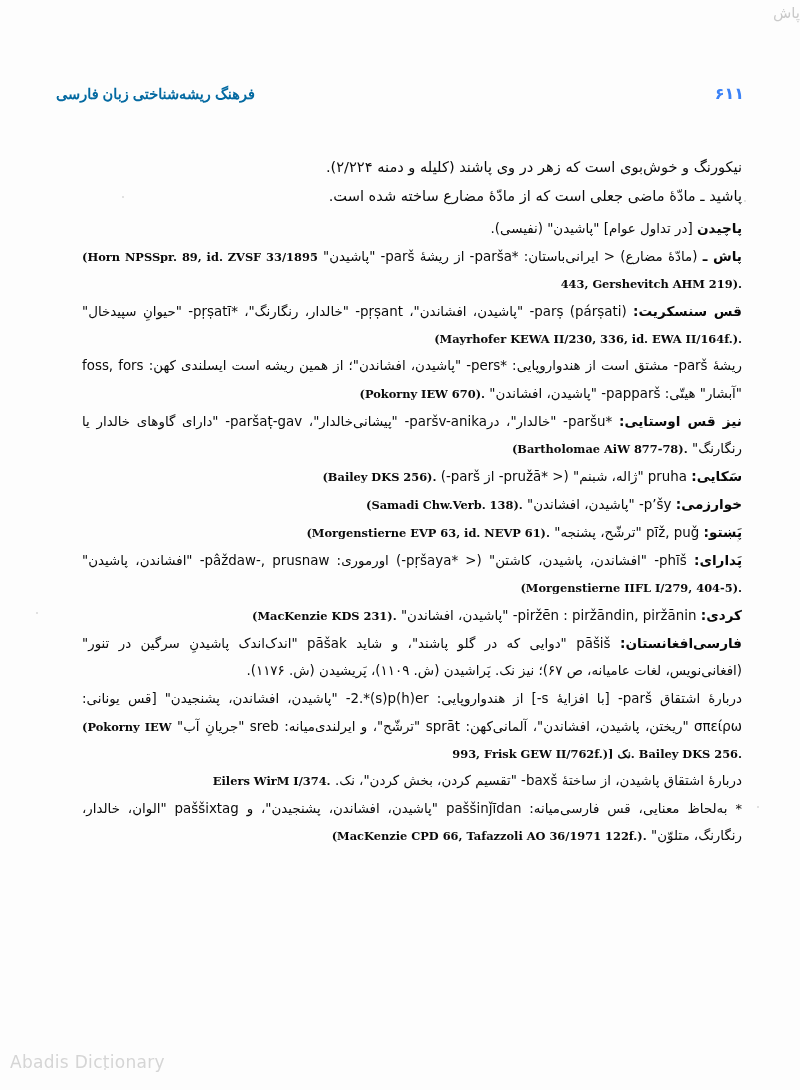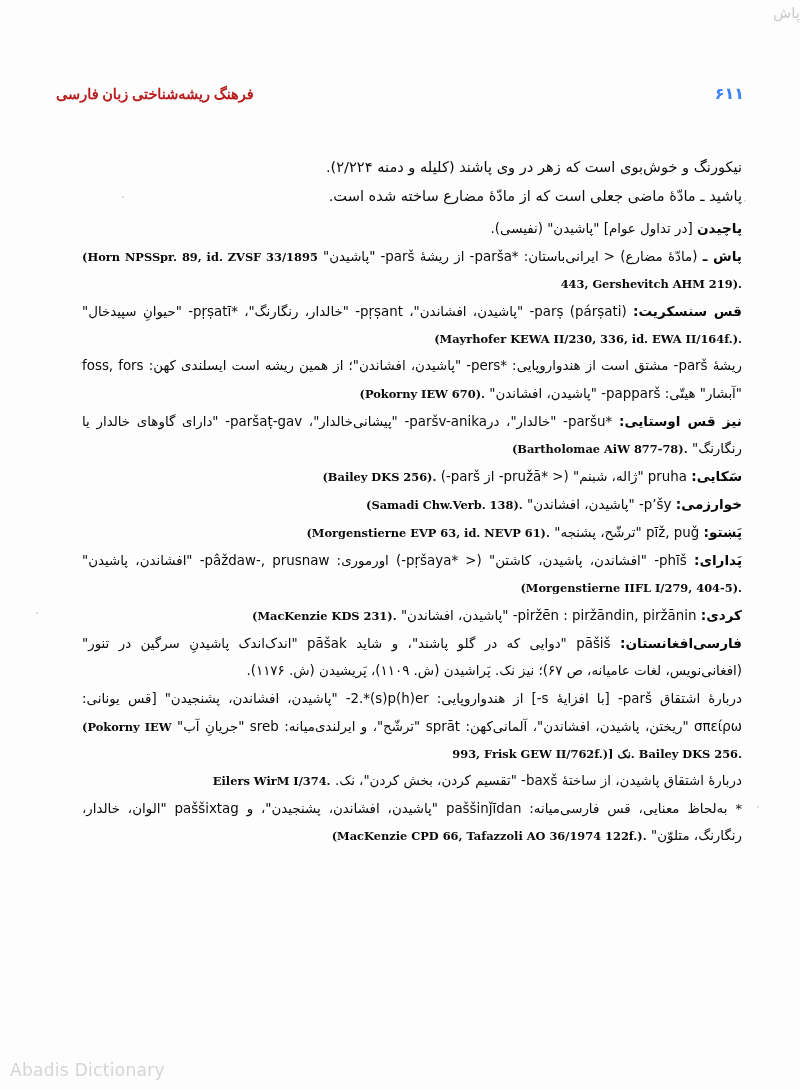--- a/index.html
+++ b/index.html
@@ -41,22 +41,22 @@
     left: 56px;
     right: 56px;
     display: flex;
     flex-direction: row-reverse;
     justify-content: space-between;
     align-items: baseline;
   }
   .book-title {
     font-size: 14.5px;
     font-weight: bold;
-    font-family: Liberation Serif, serif;
-    color: #b91c1c;
+    font-family: Liberation Sans, sans-serif;
+    color: #0369a1;
     direction: rtl;
     white-space: nowrap;
   }
   .folio {
     font-size: 16px;
     font-weight: bold;
     font-family: "DejaVu Sans", sans-serif;
     color: #3b82f6;
     direction: rtl;
   }
@@ -106,21 +106,21 @@
 
   .bullet-line { position: relative; }
 
   
   .gap-sm { margin-top: 6px; }
 
   
   .watermark {
     position: absolute;
     left: 10px;
-    bottom: 10px;
+    bottom: 18px;
     font-size: 17px;
     color: #d5d5d5;
     font-family: "DejaVu Sans", "Liberation Sans", sans-serif;
     direction: ltr;
     letter-spacing: 0.3px;
   }
 
   
   .speck {
     position: absolute;
@@ -217,21 +217,21 @@
       </p>
 
       <p class="entry">
         <span class="gloss">دربارهٔ اشتقاق پاشیدن، از ساختهٔ ‎-baxš‎ "تقسیم کردن، بخش کردن"، نک.</span>
         <span class="ref">Eilers WirM I/374.</span>
       </p>
 
       <p class="entry bullet-line">
         <span class="star">*</span>
         <span class="gloss">به‌لحاظ معنایی، قس فارسی‌میانه: paššinǰīdan "پاشیدن، افشاندن، پشنجیدن"، و paššixtag "الوان، خالدار، رنگارنگ، متلوّن"</span>
-        <span class="ref">(MacKenzie CPD 66, Tafazzoli AO 36/1974 122f.).</span>
+        <span class="ref">(MacKenzie CPD 66, Tafazzoli AO 36/1971 122f.).</span>
       </p>
 
     </div>
   </div>
 
   <div class="watermark">Abadis Dictionary</div>
 
   <div class="speck" style="left:122px;top:196px;width:2px;height:2px;"></div>
   <div class="speck" style="left:744px;top:200px;width:2px;height:2px;"></div>
   <div class="speck" style="left:737px;top:540px;width:2px;height:2px;"></div>

